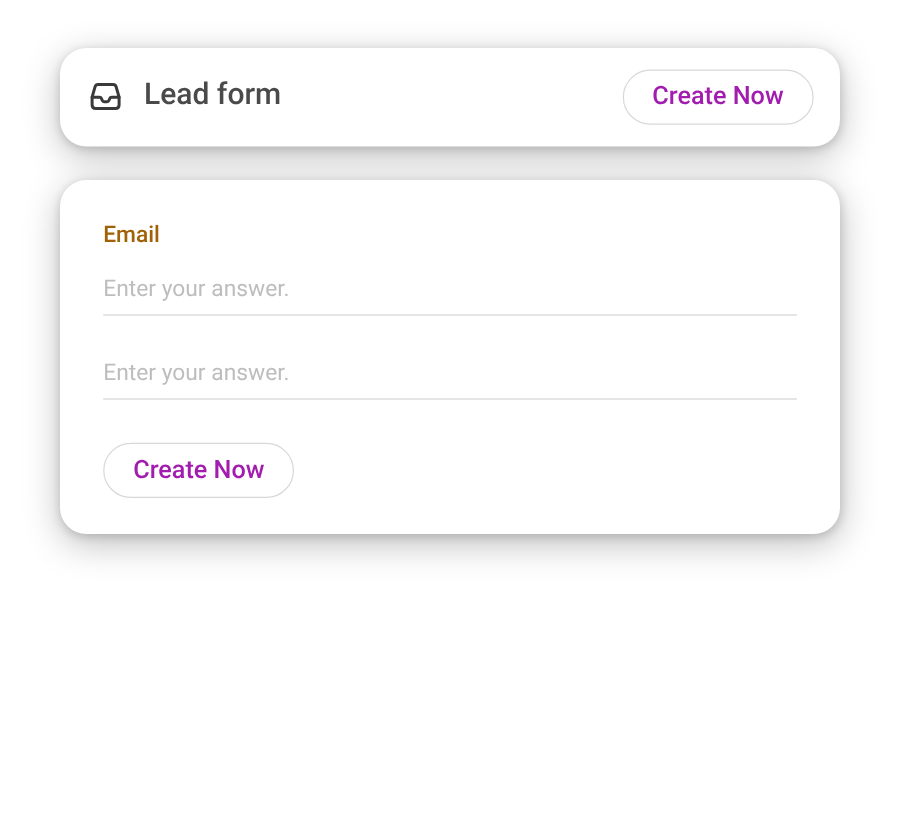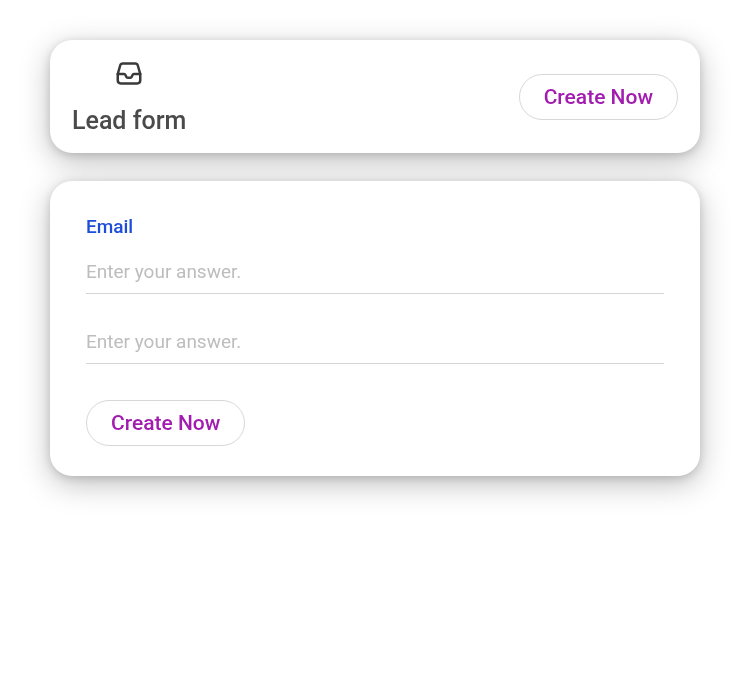--- a/index.html
+++ b/index.html
@@ -22,23 +22,21 @@
       margin-bottom: 28px;
     }
     .header-card {
       display: flex;
       align-items: center;
       justify-content: space-between;
       padding: 18px 22px;
     }
     .header-left {
       display: flex;
-      align-items: center;
       gap: 16px;
-      flex-direction: column;
     }
     .inbox-icon {
       width: 32px;
       height: 32px;
       display: flex;
       align-items: center;
       justify-content: center;
       color: #3a3a3a;
     }
     .inbox-icon svg {
@@ -92,21 +90,21 @@
       stroke-width: 1.5;
       fill: none;
     }
     .field {
       margin-bottom: 30px;
     }
     .field-label {
       display: block;
       font-size: 19px;
       font-weight: 500;
-      color: #1d4ed8;
+      color: #a16207;
       margin-bottom: 16px;
     }
     .field-input {
       width: 100%;
       border: none;
       border-bottom: 1px solid #d5d5d5;
       padding: 6px 0 10px 0;
       font-size: 19px;
       font-family: inherit;
       color: #15803d;

